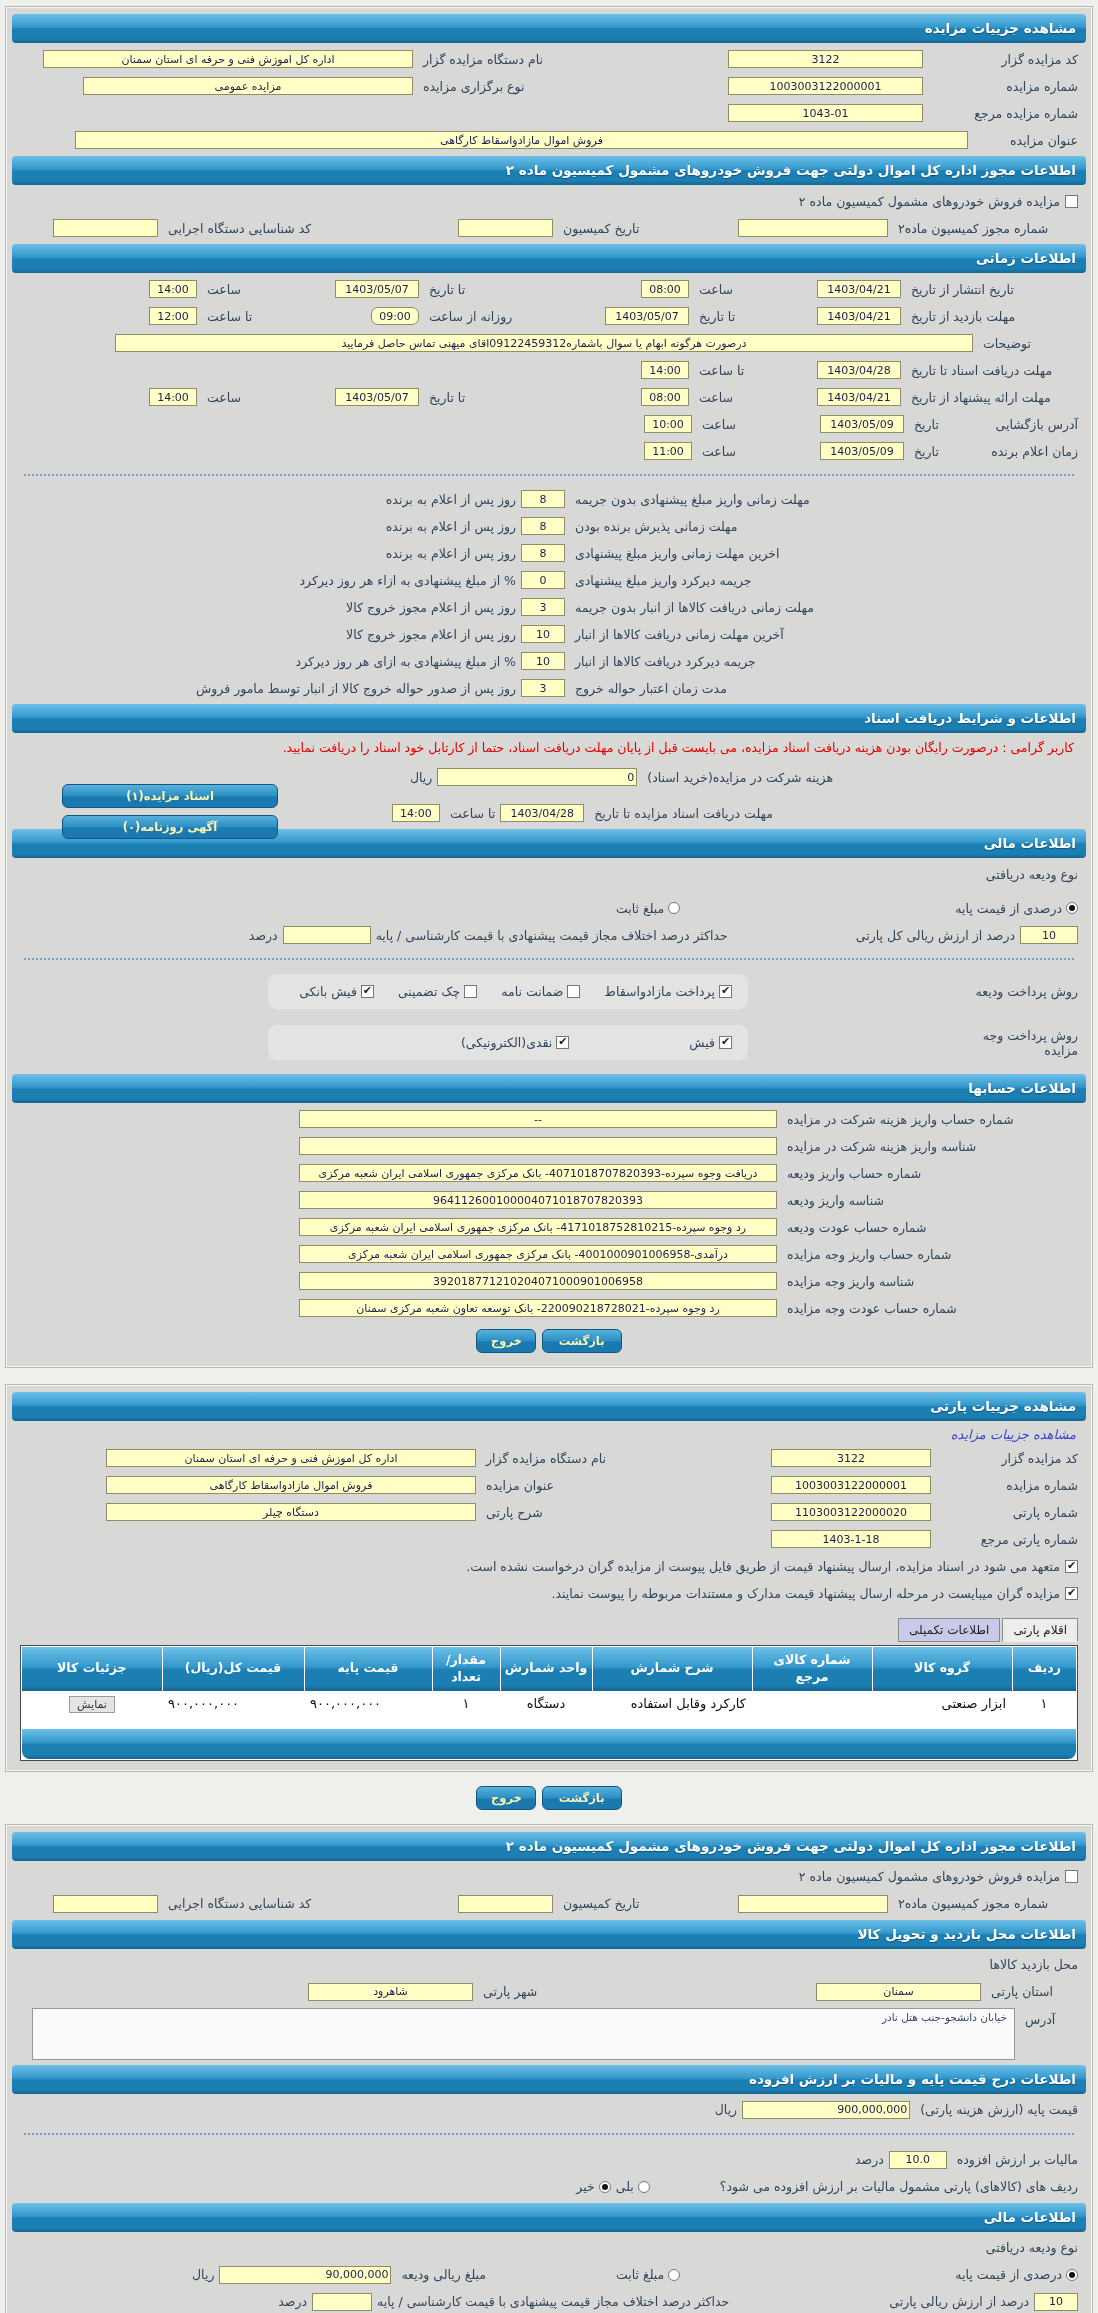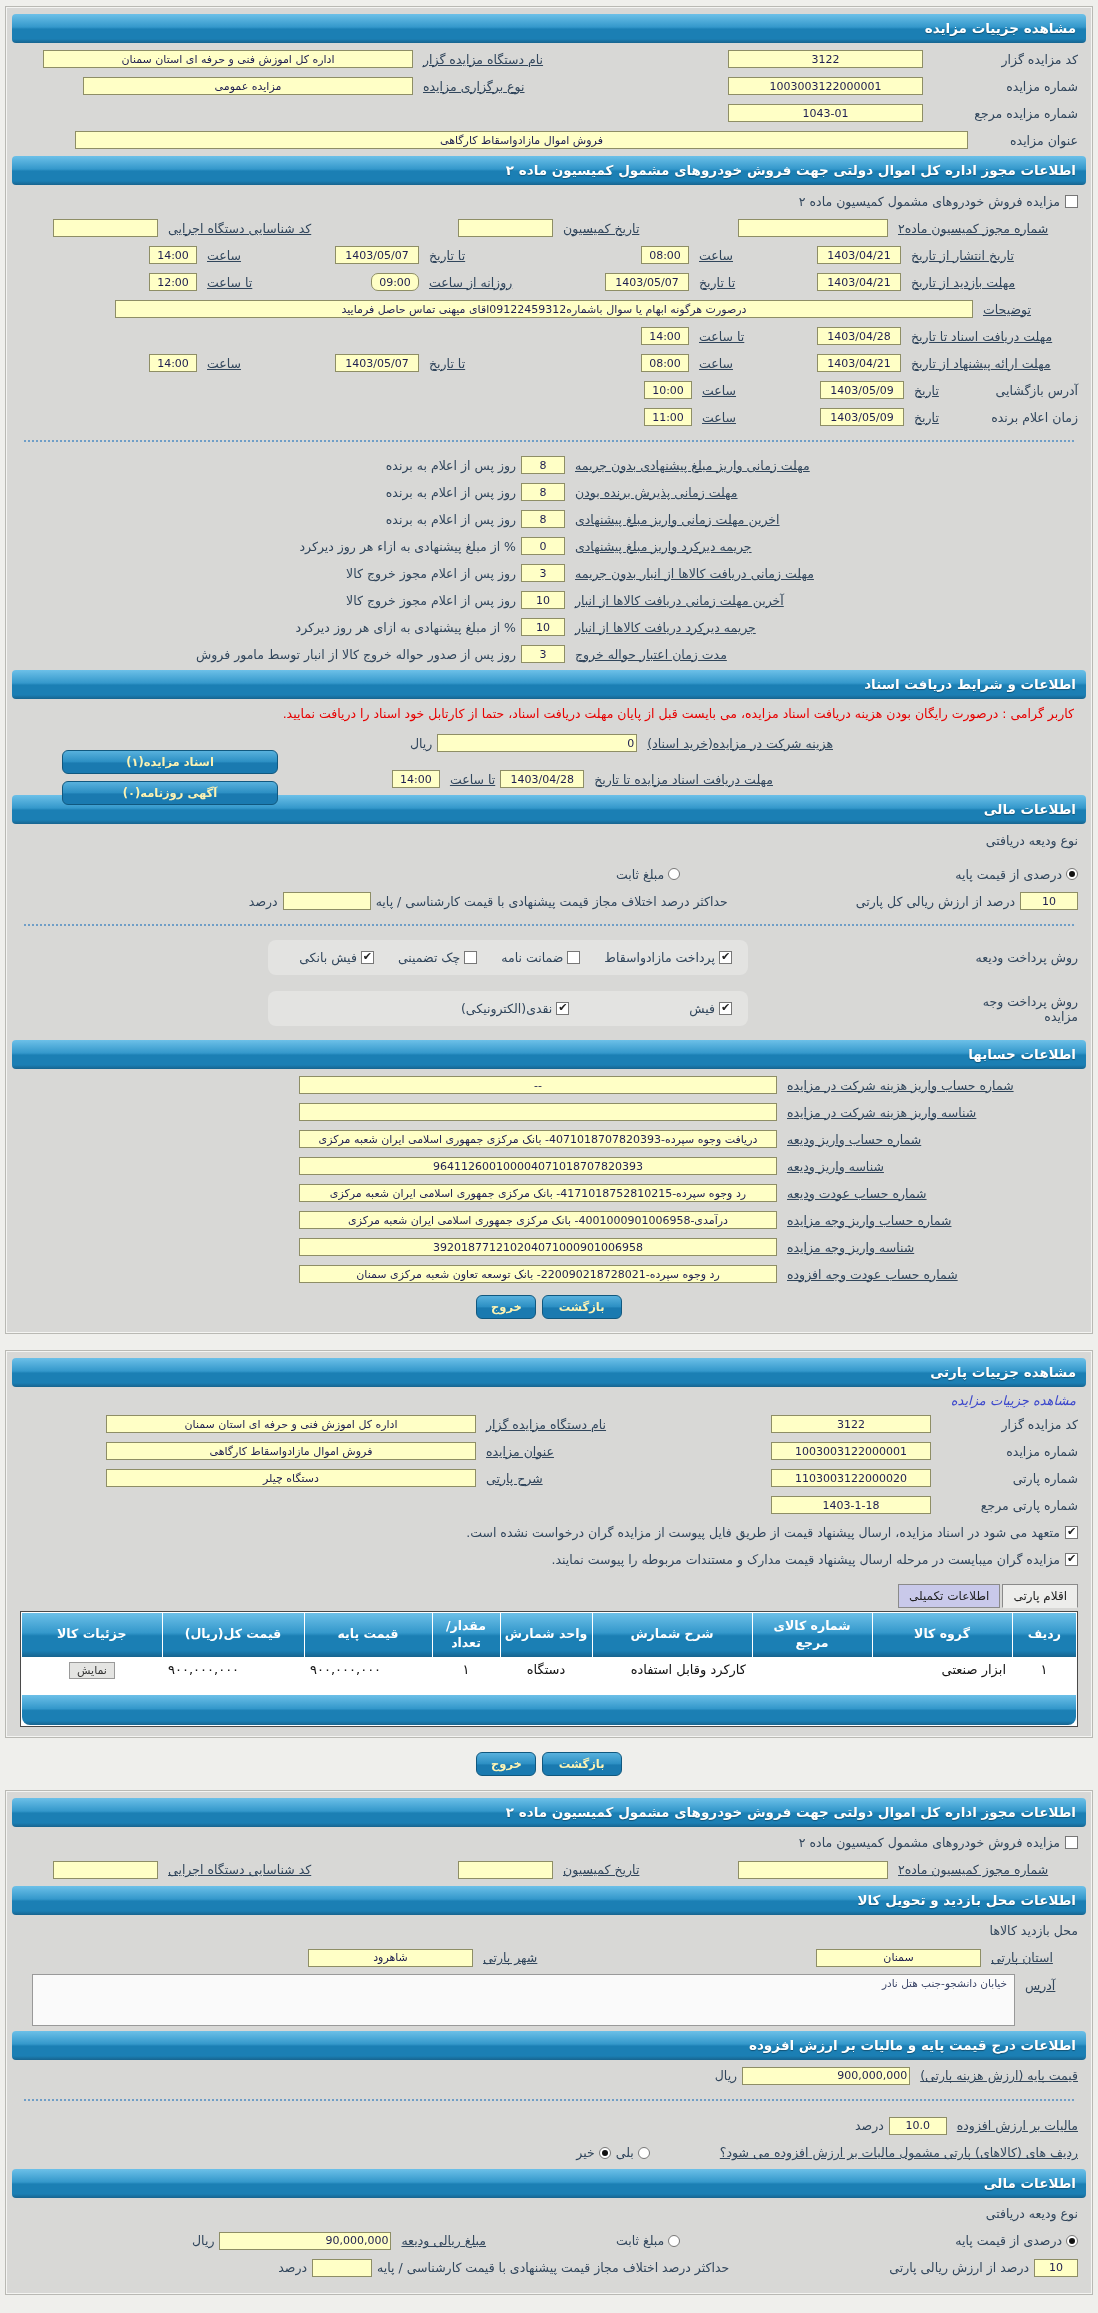--- a/index.html
+++ b/index.html
@@ -3,21 +3,21 @@
 <meta charset="utf-8">
 <style>
   * { box-sizing: border-box; margin:0; padding:0; }
   html,body { background:#efefec; font-family:"DejaVu Sans","Liberation Sans",sans-serif; }
   body { width:1098px; padding:6px 5px; direction:rtl; }
   .container { background:#d8d8d6; border:1px solid #b9b9b4; box-shadow:0 0 0 1px #f4f4f2 inset; padding:2px 4px 10px 4px; margin-bottom:16px; }
   .grad { background:linear-gradient(to bottom,#6cc0e8 0%,#3498cb 45%,#1b7fb4 52%,#1b7fb4 86%,#17648f 100%); }
   .bar { color:#fff; font-weight:bold; font-size:13.5px; padding:6px 10px 7px; border-radius:4px; margin:5px 2px; text-shadow:0 1px 1px rgba(0,0,0,.35); }
   .row { display:flex; align-items:center; margin:5px 10px; min-height:22px; gap:5px; }
   .lbl { color:#31465c; font-size:12.5px; flex-shrink:0; }
-  .hug { text-align:left; padding-left:5px;text-decoration:underline; }
+  .hug { text-align:left; padding-left:5px; }
   .inp { height:18px; border:1px solid #8e8e66; background:#ffffc6; font:11px "DejaVu Sans","Liberation Sans",sans-serif; color:#1e1e50; text-align:center; padding:0 2px; flex-shrink:0; }
   .ltr { direction:ltr; }
   .sp { flex-shrink:0; display:inline-block; }
   .dots { border-top:2px dotted #6f9ec7; margin:12px 14px; }
   .btn { display:inline-block; background:linear-gradient(to bottom,#58b1dd 0%,#2d90c4 48%,#1a7ab0 55%,#1a7ab0 100%); color:#fdf3b3; border:1px solid #10587f; border-radius:6px; font-weight:bold; font-size:11.5px; padding:4px 0; text-align:center; cursor:pointer; }
   .w-back{width:80px}.w-exit{width:60px}
   .docbtn{width:216px; display:block; margin-bottom:7px;}
   .btnrow { text-align:center; margin:10px 0 4px; }
   .cb { width:13px; height:13px; border:1px solid #777; background:#fff; display:inline-block; position:relative; flex-shrink:0; }
   .cb[data-checked="true"]::after { content:"\2714"; position:absolute; left:0; right:0; top:-2px; font-size:11px; color:#222; text-align:center; }
@@ -86,20 +86,21 @@
     <span class="lbl hug" style="width:185px">شماره مجوز کمیسیون ماده۲</span>
     <input class="inp" style="width: 150px;" readonly="" value="">
     <span class="sp" style="width:55px"></span>
     <span class="lbl hug" style="width:115px">تاریخ کمیسیون</span>
     <input class="inp" style="width: 95px;" readonly="" value="">
     <span class="sp" style="width:115px"></span>
     <span class="lbl hug" style="width:170px">کد شناسایی دستگاه اجرایی</span>
     <input class="inp" style="width: 105px;" readonly="" value="">
   </div>
 
+  <div class="bar grad">اطلاعات زمانی</div>
 
   <div class="row">
     <span class="lbl hug" style="width:172px">تاریخ انتشار از تاریخ</span>
     <input class="inp ltr" style="width: 84px;" readonly="" value="1403/04/21">
     <span class="lbl hug" style="width:118px">ساعت</span>
     <input class="inp ltr" style="width: 48px;" readonly="" value="08:00">
     <span class="lbl hug" style="width:212px">تا تاریخ</span>
     <input class="inp ltr" style="width: 84px;" readonly="" value="1403/05/07">
     <span class="lbl hug" style="width:128px">ساعت</span>
     <input class="inp ltr" style="width: 48px;" readonly="" value="14:00">
@@ -312,21 +313,21 @@
     </div>
   <div class="row">
       <span class="lbl hug" style="width:296px">شماره حساب واریز وجه مزایده</span>
       <input class="inp" style="width: 478px;" readonly="" value="درآمدی-4001000901006958- بانک مرکزی جمهوری اسلامی ایران شعبه مرکزی">
     </div>
   <div class="row">
       <span class="lbl hug" style="width:296px">شناسه واریز وجه مزایده</span>
       <input class="inp ltr" style="width: 478px;" readonly="" value="392018771210204071000901006958">
     </div>
   <div class="row">
-      <span class="lbl hug" style="width:296px">شماره حساب عودت وجه افزوده</span>
+      <span class="lbl hug" style="width:296px">شماره حساب عودت وجه مزایده</span>
       <input class="inp" style="width: 478px;" readonly="" value="رد وجوه سپرده-220090218728021- بانک توسعه تعاون شعبه مرکزی سمنان">
     </div>
 
   <div class="btnrow">
     <span class="btn w-back">بازگشت</span>
     <span class="btn w-exit">خروج</span>
   </div>
 </div>
 
 <div class="container">

